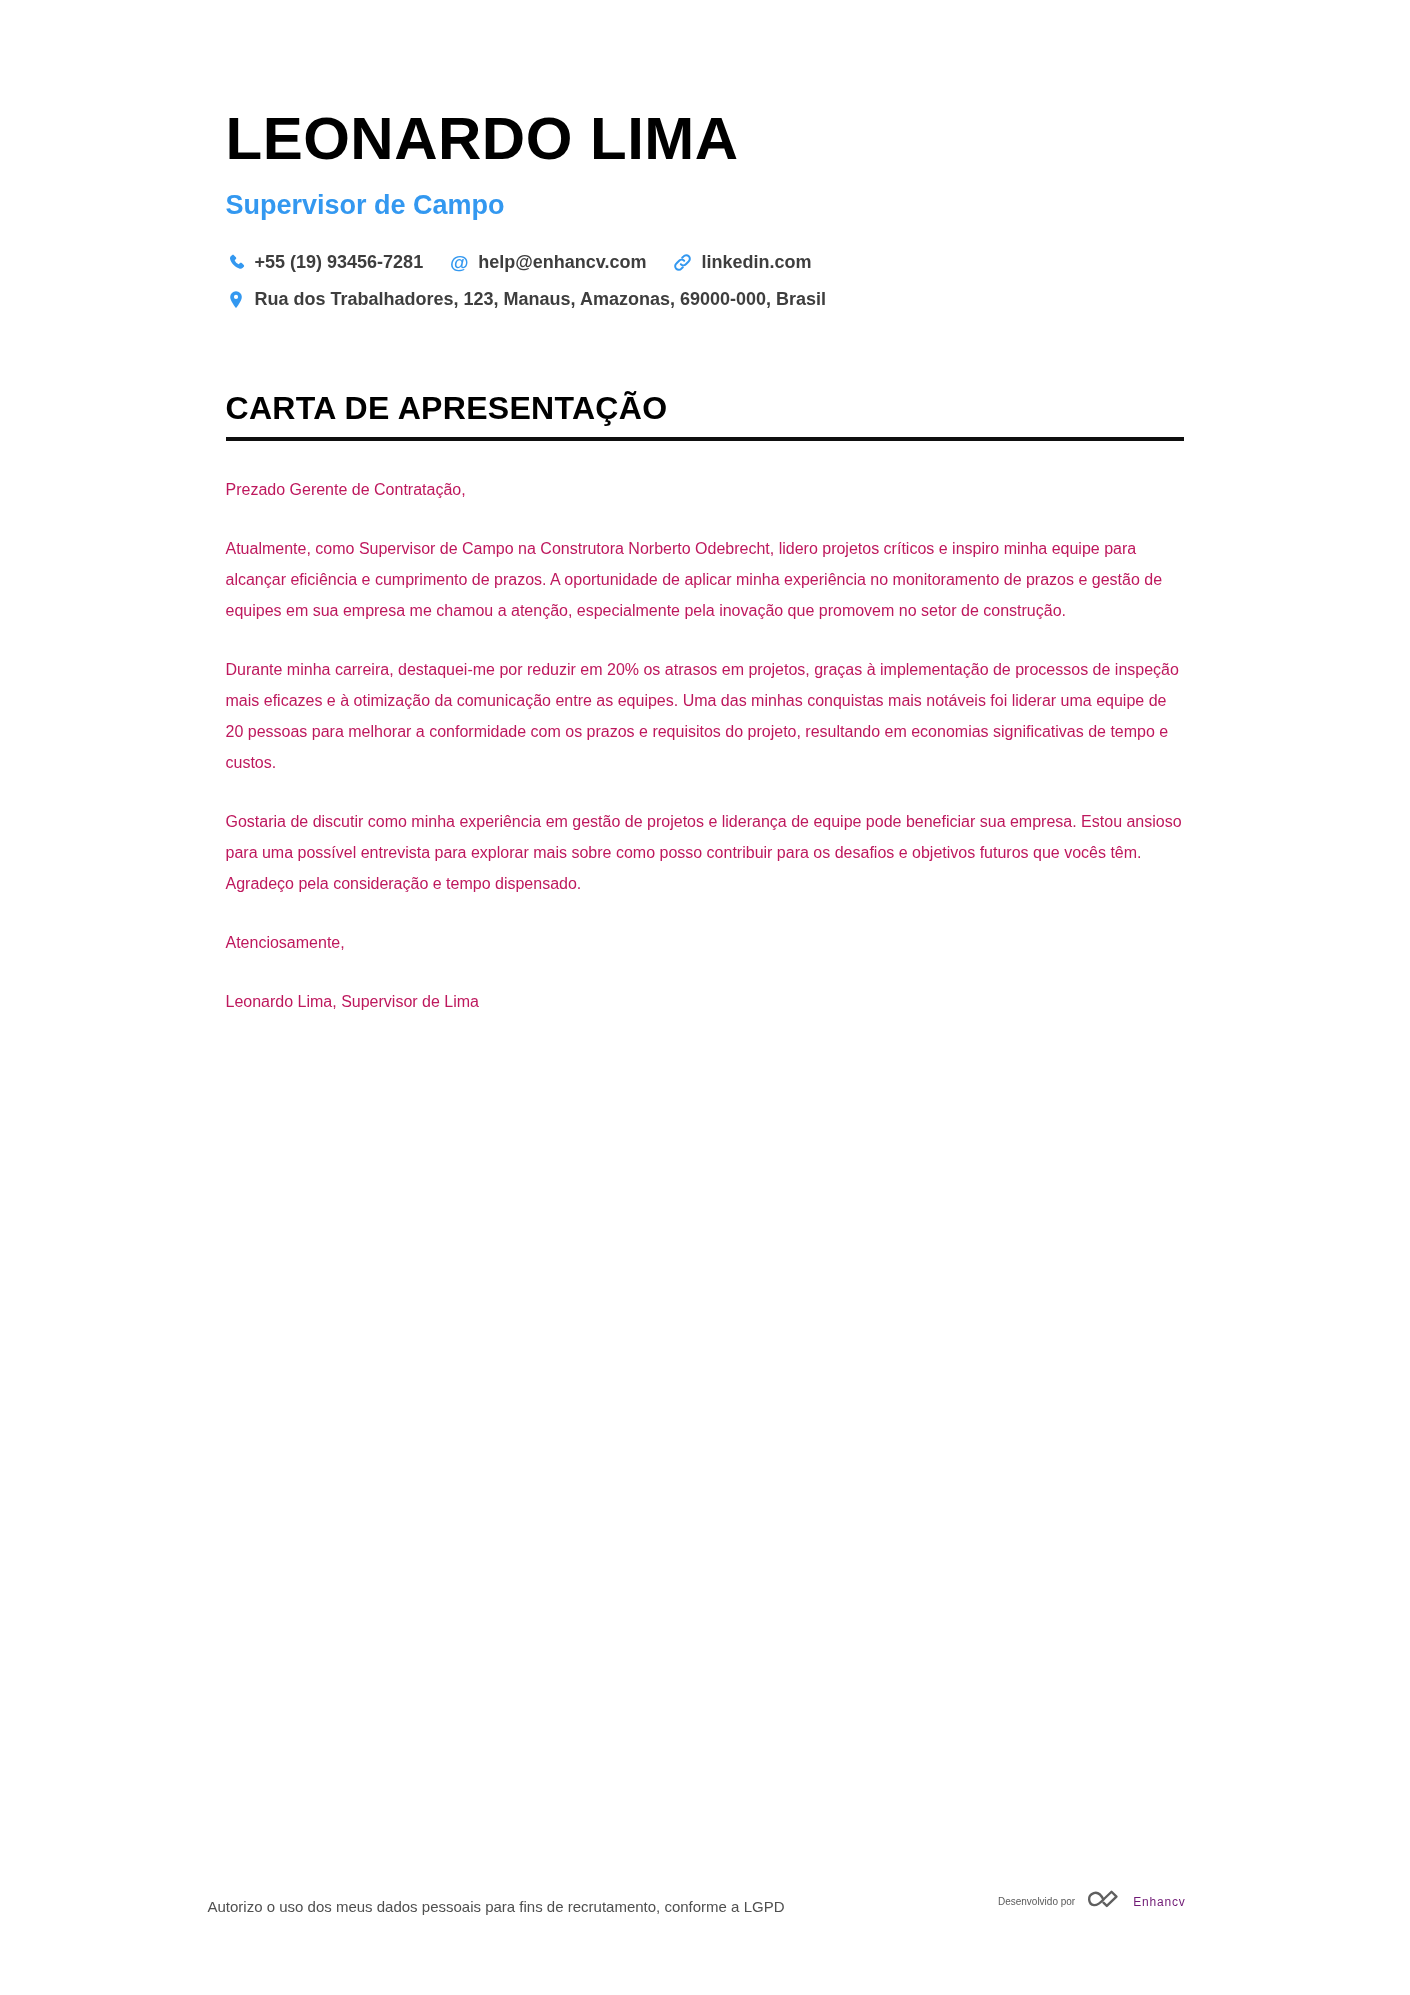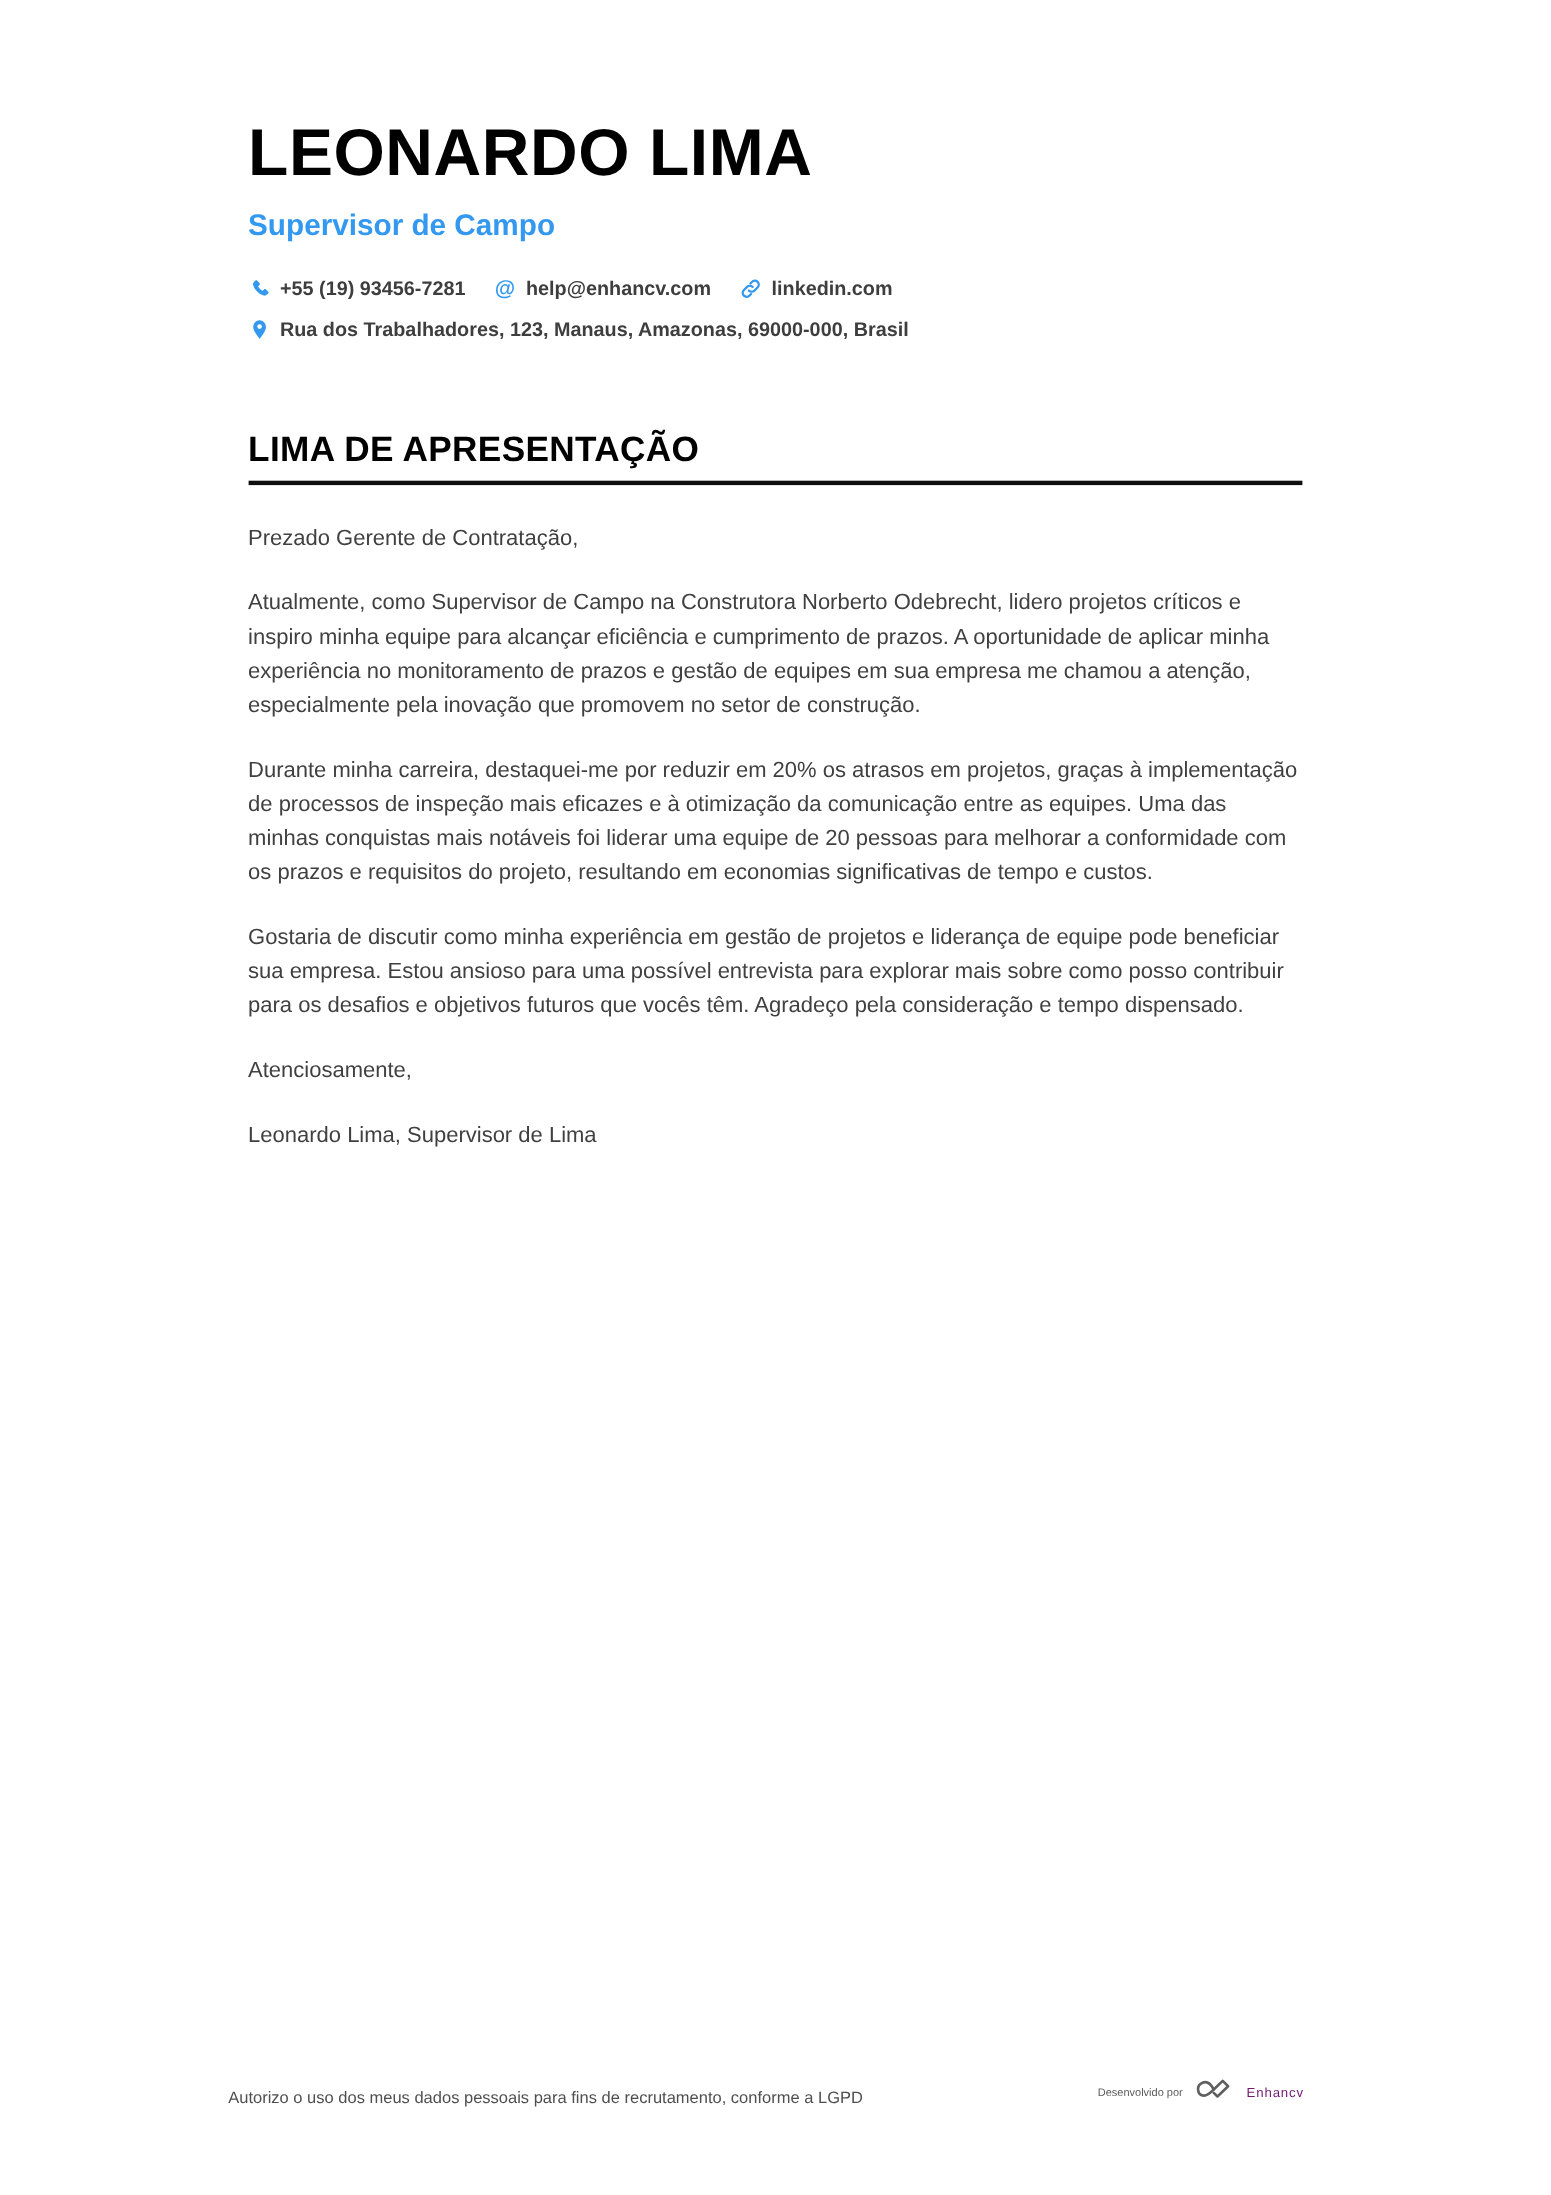--- a/index.html
+++ b/index.html
@@ -80,23 +80,23 @@
     line-height: 36px;
     font-weight: 700;
     letter-spacing: 0.3px;
     color: #000000;
     padding-bottom: 11px;
     border-bottom: 4px solid #0f0f0f;
   }
 
   .letter-body {
     margin-top: 33px;
-    font-size: 20px;
+    font-size: 16px;
     line-height: 31px;
-    color: #404040;
+    color: #be185d;
   }
   .letter-body p { margin-bottom: 28px; }
   .letter-body p:last-child { margin-bottom: 0; }
 
   
   .footer {
     position: absolute;
     left: 108px;
     right: 125px;
     top: 1888px;
@@ -167,21 +167,21 @@
         <span class="icon">
           <svg width="18" height="20" viewBox="0 0 18 20" xmlns="http://www.w3.org/2000/svg">
             <path d="M9 1.2A5.8 5.8 0 0 0 3.2 7c0 4.3 5.8 11 5.8 11s5.8-6.7 5.8-11A5.8 5.8 0 0 0 9 1.2z" fill="#3398f0"></path>
             <circle cx="9" cy="6.9" r="2.1" fill="#ffffff"></circle>
           </svg>
         </span>
         <span>Rua dos Trabalhadores, 123, Manaus, Amazonas, 69000-000, Brasil</span>
       </span>
     </div>
 
-    <h2 class="section-title">LIMA DE APRESENTAÇÃO</h2>
+    <h2 class="section-title">CARTA DE APRESENTAÇÃO</h2>
 
     <div class="letter-body">
       <p>Prezado Gerente de Contratação,</p>
       <p>Atualmente, como Supervisor de Campo na Construtora Norberto Odebrecht, lidero projetos críticos e inspiro minha equipe para alcançar eficiência e cumprimento de prazos. A oportunidade de aplicar minha experiência no monitoramento de prazos e gestão de equipes em sua empresa me chamou a atenção, especialmente pela inovação que promovem no setor de construção.</p>
       <p>Durante minha carreira, destaquei-me por reduzir em 20% os atrasos em projetos, graças à implementação de processos de inspeção mais eficazes e à otimização da comunicação entre as equipes. Uma das minhas conquistas mais notáveis foi liderar uma equipe de 20 pessoas para melhorar a conformidade com os prazos e requisitos do projeto, resultando em economias significativas de tempo e custos.</p>
       <p>Gostaria de discutir como minha experiência em gestão de projetos e liderança de equipe pode beneficiar sua empresa. Estou ansioso para uma possível entrevista para explorar mais sobre como posso contribuir para os desafios e objetivos futuros que vocês têm. Agradeço pela consideração e tempo dispensado.</p>
       <p>Atenciosamente,</p>
       <p>Leonardo Lima, Supervisor de Lima</p>
     </div>
   </div>

